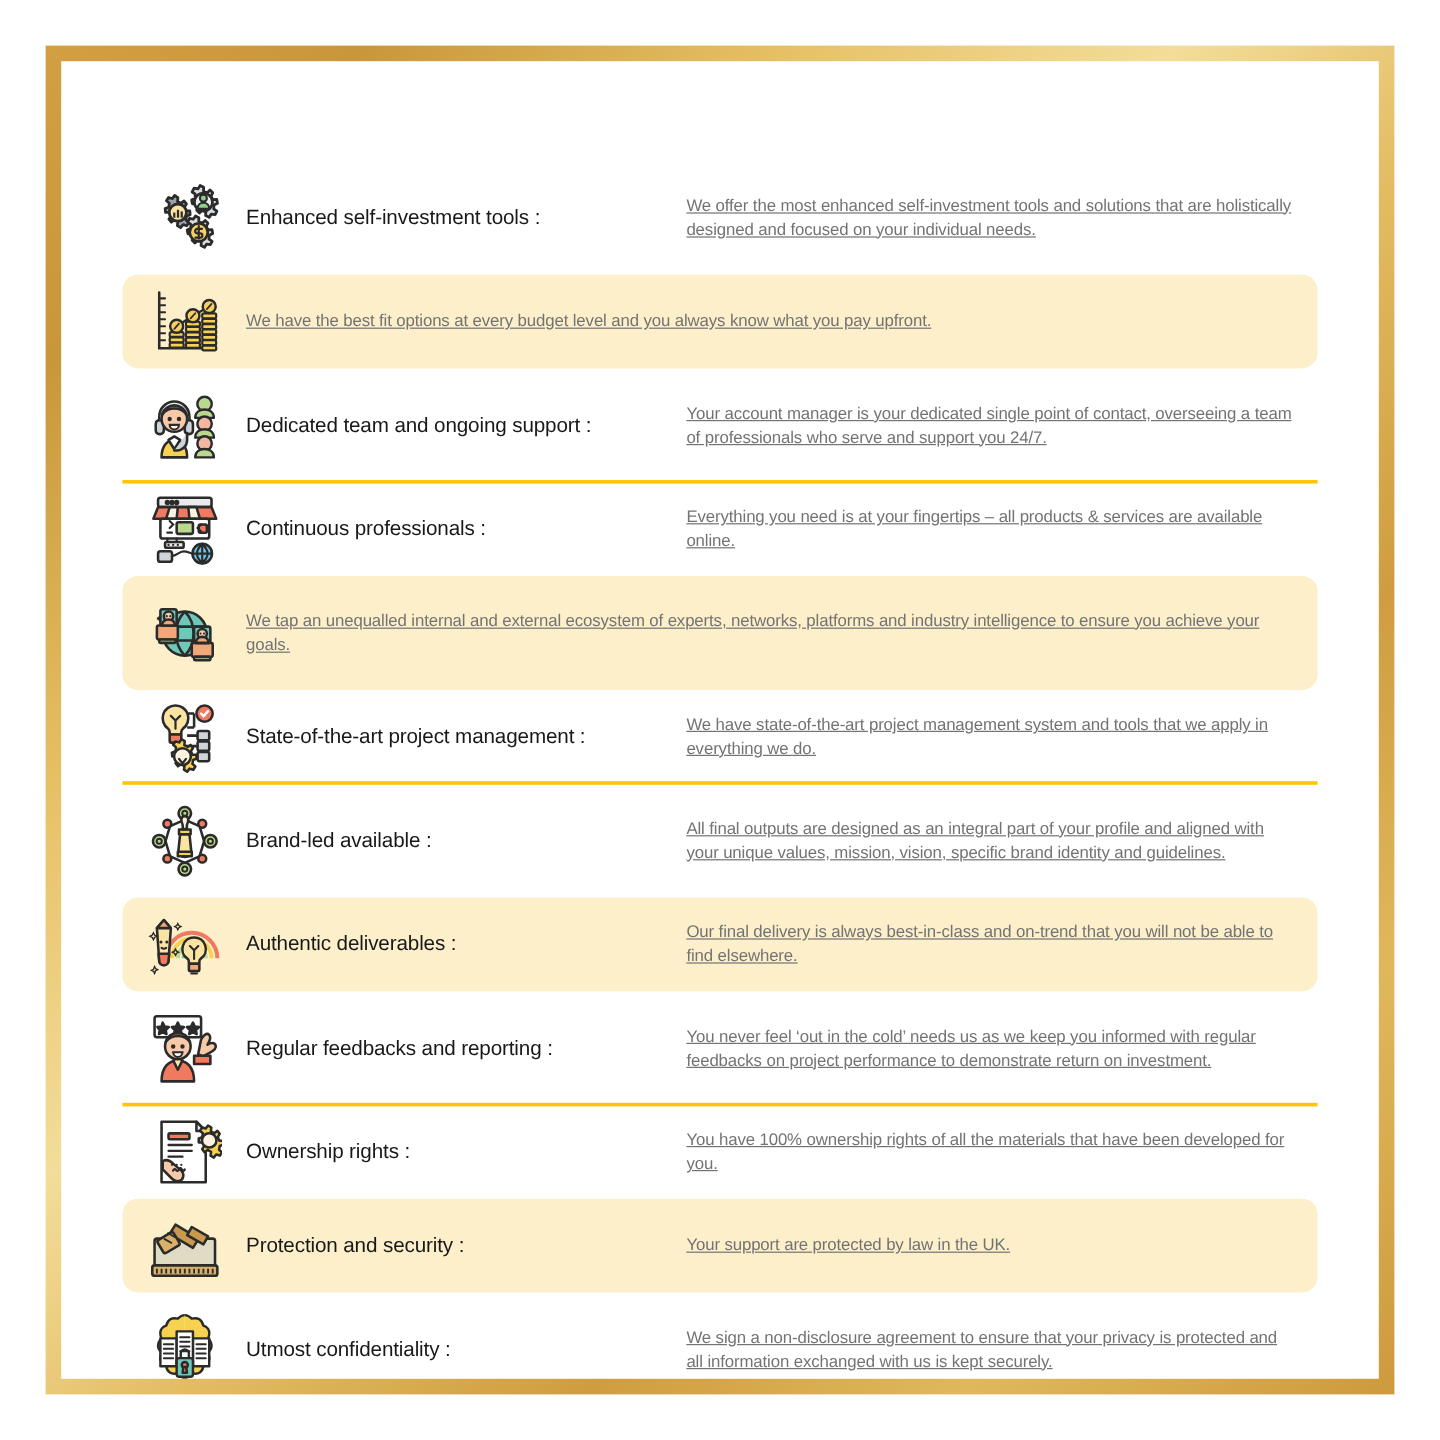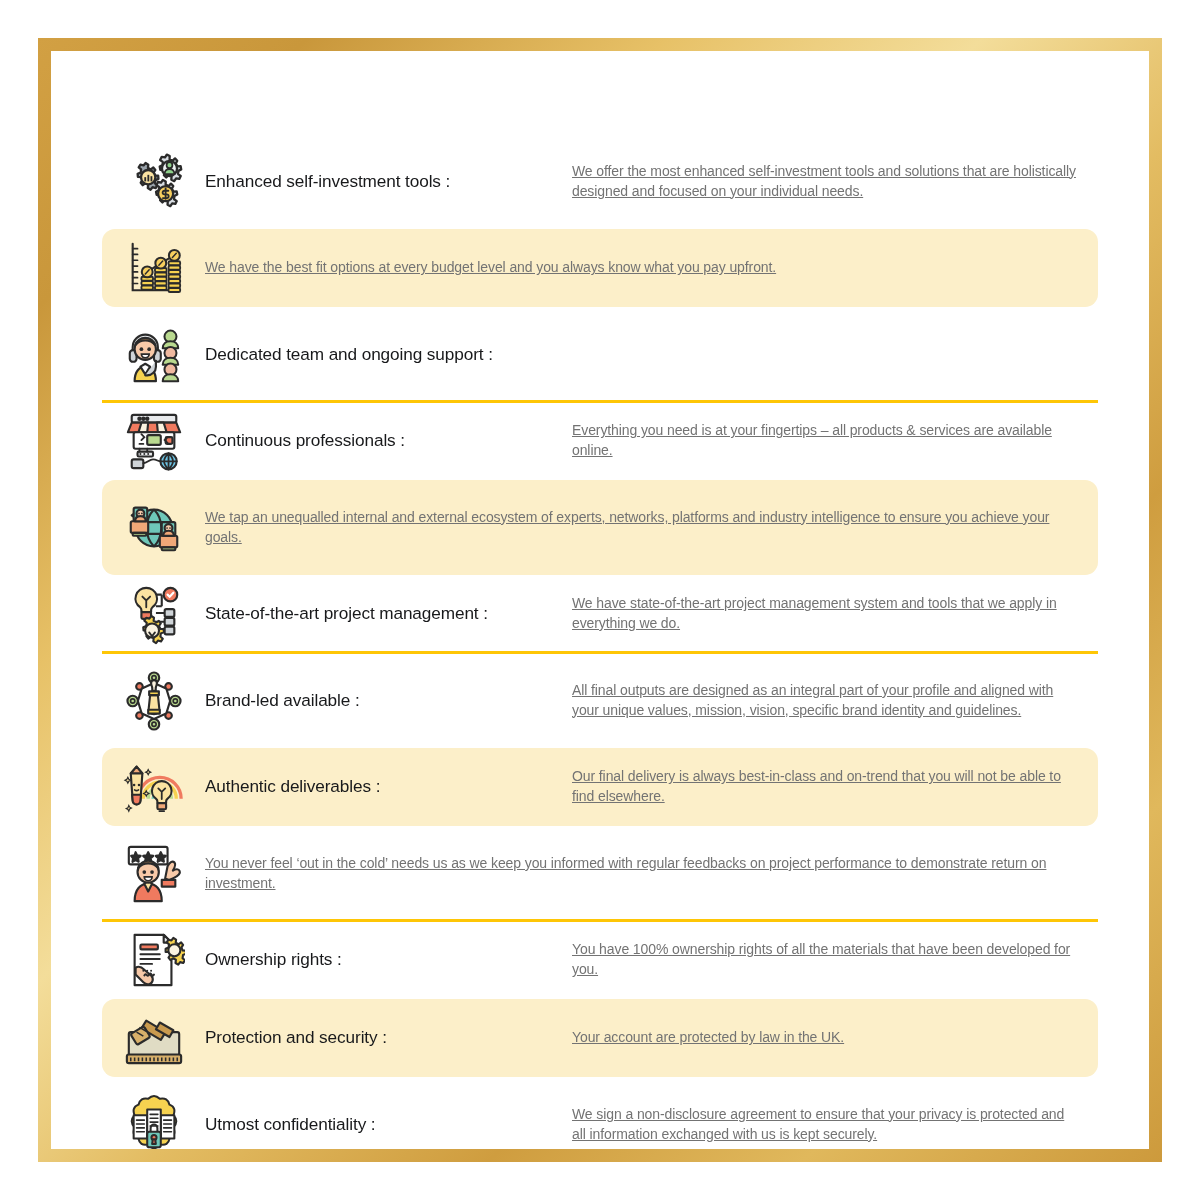--- a/index.html
+++ b/index.html
@@ -197,20 +197,21 @@
       <path fill="#cfd4d8" d="M34 38v6a9 9 0 01-9 9h-2" stroke-linecap="round"></path>
     </g>
     <g fill="#2b2b2b">
       <circle cx="19" cy="26" r="1.9"></circle>
       <circle cx="27" cy="26" r="1.9"></circle>
     </g>
     <path fill="#ffffff" stroke="#2b2b2b" stroke-width="1.8" d="M19 31h8a4 4 0 01-8 0z"></path>
   </svg>
           </div>
           <div class="title-cell">Dedicated team and ongoing support :</div>
+          <div class="desc-cell">Your account manager is your dedicated single point of contact, overseeing a team of professionals who serve and support you 24/7.</div>
           <div class="divider"></div>
         </div>
         <div class="row">
           <div class="icon-cell">
             <svg id="ic-online-storefront-globe-icon" viewBox="0 0 64 64" width="62" height="62">
     <g stroke="#2b2b2b" stroke-width="2.2" stroke-linejoin="round">
       <rect fill="#e8eaec" x="9" y="5" width="46" height="8" rx="2"></rect>
       <g fill="#2b2b2b">
                   <circle cx="17" cy="9" r="1.2"></circle>
                   <circle cx="21" cy="9" r="1.2"></circle>
@@ -381,20 +382,21 @@
       <path fill="#f7c9a8" d="M46 24c2-4 5-6 7-4s0 6-1.5 8.5c3-2 6-2 7 .5s-2 5-6 7l-5 2.5-4-2z"></path>
       <path fill="#f07a5f" d="M40 38h14v7H40z"></path>
     </g>
     <g fill="#2b2b2b">
       <circle cx="22" cy="30" r="1.9"></circle>
       <circle cx="30" cy="30" r="1.9"></circle>
     </g>
     <path fill="#ffffff" stroke="#2b2b2b" stroke-width="1.8" d="M22 35h8a4 4 0 01-8 0z"></path>
   </svg>
           </div>
+          <div class="title-cell">Regular feedbacks and reporting :</div>
           <div class="desc-cell">You never feel ‘out in the cold’ needs us as we keep you informed with regular feedbacks on project performance to demonstrate return on investment.</div>
           <div class="divider"></div>
         </div>
         <div class="row">
           <div class="icon-cell">
             <svg id="ic-signed-document-seal-icon" viewBox="0 0 64 64" width="62" height="62">
     <g stroke="#2b2b2b" stroke-width="2.2" stroke-linejoin="round">
       <path fill="#ffffff" d="M12 6h30l8 8v44H12z"></path>
       <path fill="#e8eaec" d="M42 6l8 8h-8z"></path>
       <rect fill="#f07a5f" x="18" y="16" width="18" height="5" rx="1.2"></rect>
@@ -428,21 +430,21 @@
       <rect fill="#d8b06a" x="10" y="23" width="16" height="13" rx="2" transform="rotate(-31 18 29.5)"></rect>
       <path fill="#c99a4e" d="M34 23l14 8 4-7-14-8z"></path>
     </g>
     <g stroke="#2b2b2b" stroke-width="1.6" fill="none">
       <path d="M8 52v4M12 52v4M16 52v4M20 52v4M24 52v4M28 52v4M32 52v4M36 52v4M40 52v4M44 52v4M48 52v4M52 52v4M56 52v4"></path>
       <path d="M17 21l7 4M14 26l7 4"></path>
     </g>
   </svg>
           </div>
           <div class="title-cell">Protection and security :</div>
-          <div class="desc-cell">Your account are protected by law in the UK.</div>
+          <div class="desc-cell">Your support are protected by law in the UK.</div>
         </div>
         <div class="row pad-lg">
           <div class="icon-cell">
             <svg id="ic-confidential-documents-lock-icon" viewBox="0 0 64 64" width="62" height="62">
     <g stroke="#2b2b2b" stroke-width="2.1" stroke-linejoin="round">
       <path fill="#f6d250" d="M32 2c-3 0-6 3-6 3s-4-1-6.5.6S16 11 16 11s-4 1.5-4.8 4.5S12 22 12 22s-3 3-3 6.2 3 6.2 3 6.2-1.6 3.5-.8 6.5S16 46 16 46s.6 3.8 3.1 5.4S26 52 26 52s3 4 6 4"></path>
       <path fill="#f6d250" d="M32 2c3 0 6 3 6 3s4-1 6.5.6S48 11 48 11s4 1.5 4.8 4.5S52 22 52 22s3 3 3 6.2-3 6.2-3 6.2 1.6 3.5.8 6.5S48 46 48 46s-.6 3.8-3.1 5.4S38 52 38 52s-3 4-6 4"></path>
       <path fill="#ffffff" d="M11 22h14v24H11z"></path>
       <path fill="#ffffff" d="M39 22h14v24H39z"></path>
       <path fill="#ffffff" d="M25 16h14v30H25z"></path>

